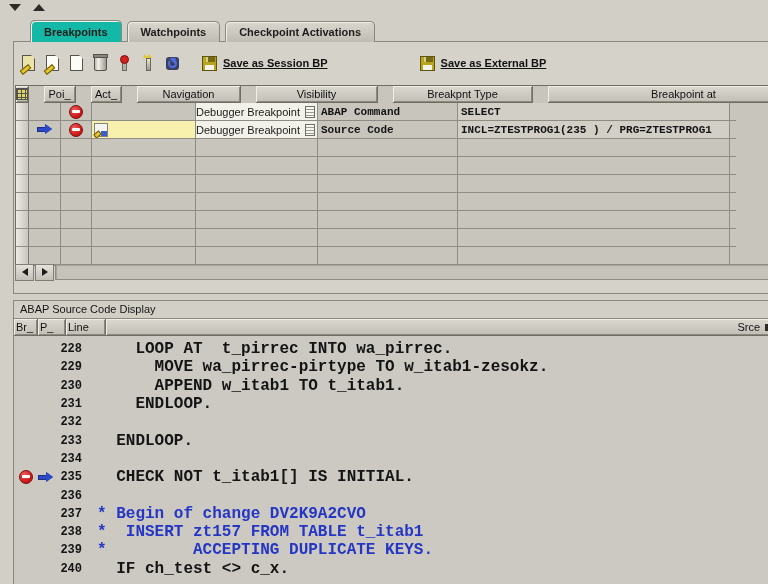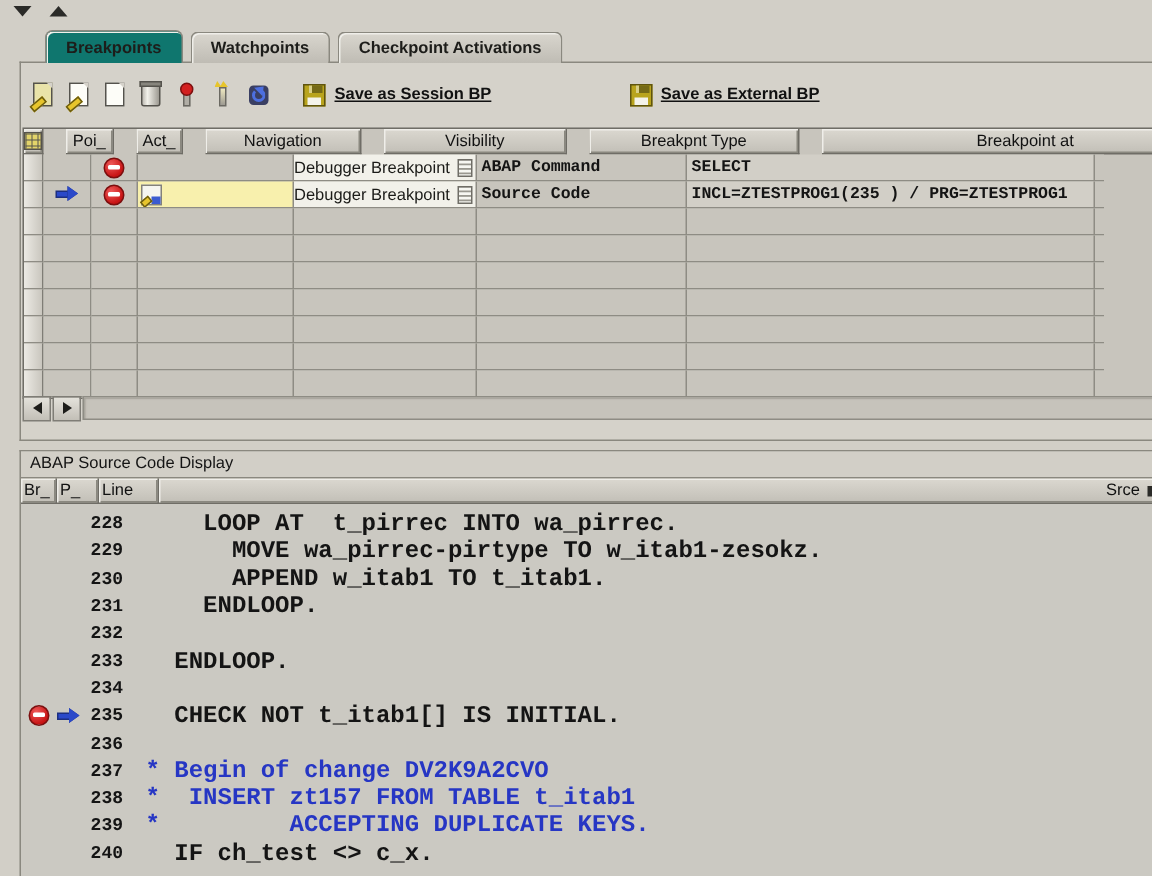--- a/index.html
+++ b/index.html
@@ -19,21 +19,21 @@
   .tabstrip{position:absolute;top:21px;left:30px;display:flex;gap:5px;z-index:5;}
   .tab{
     height:20px;padding:0 13px;display:flex;align-items:center;
     font-size:11px;font-weight:bold;color:#1d1d1a;
     background:linear-gradient(#d9d6ce,#bfbcb4);
     border:1px solid #8a887f;border-bottom:none;
     border-radius:5px 5px 0 0;
     box-shadow:inset 1px 1px 0 #efeee9;
     cursor:pointer;
   }
-  .tab.active{background:#0f766e;height:21px;margin-top:-1px;box-shadow:inset 1px 1px 0 #f2f1ec;}
+  .tab.active{background:#14b8a6;height:21px;margin-top:-1px;box-shadow:inset 1px 1px 0 #f2f1ec;}
 
   
   .bp-panel{
     position:absolute;left:13px;top:41px;width:756px;height:251px;
     background:#d5d2ca;
     border:1px solid #8a887f;border-right:none;
   }
   .toolbar{position:absolute;left:6px;top:12px;height:18px;display:flex;align-items:center;}
   .tb-btn{width:17px;height:17px;margin-right:7px;display:flex;align-items:center;justify-content:center;cursor:pointer;}
   .save-group{display:flex;align-items:center;margin-left:14px;cursor:pointer;}

